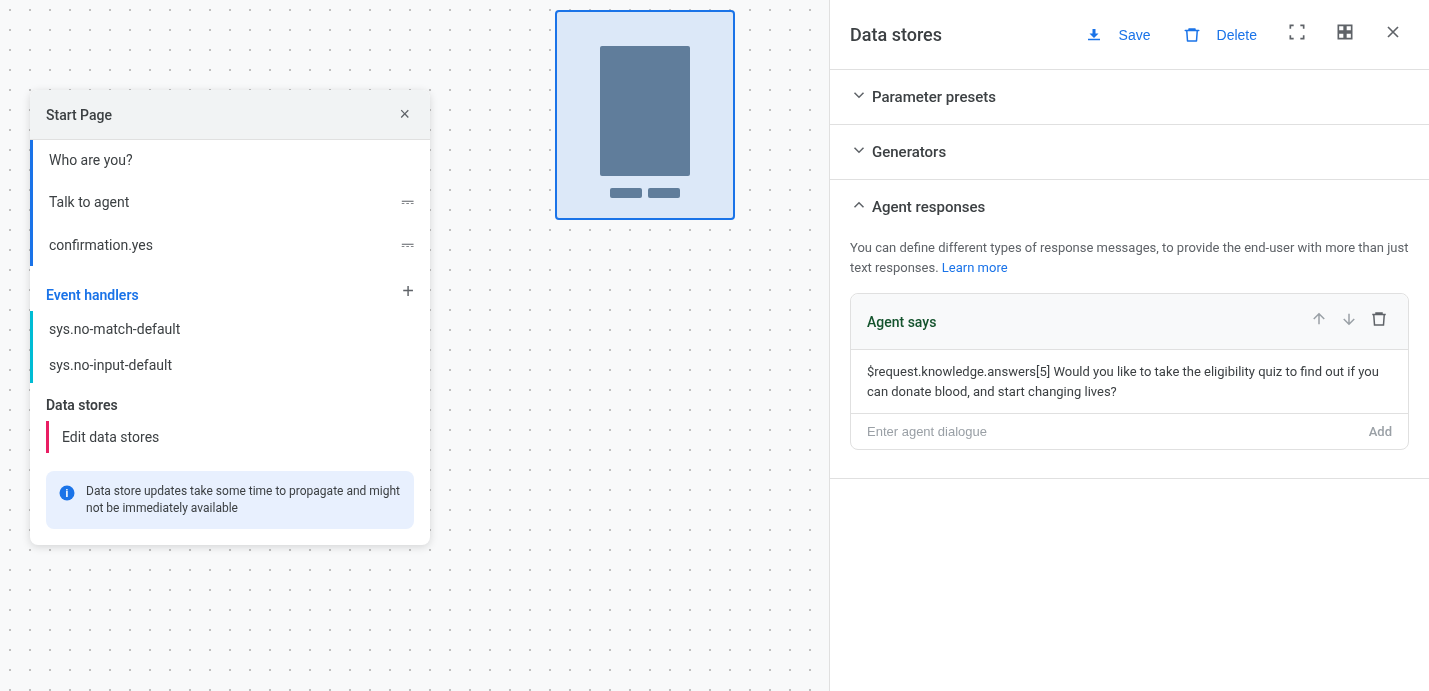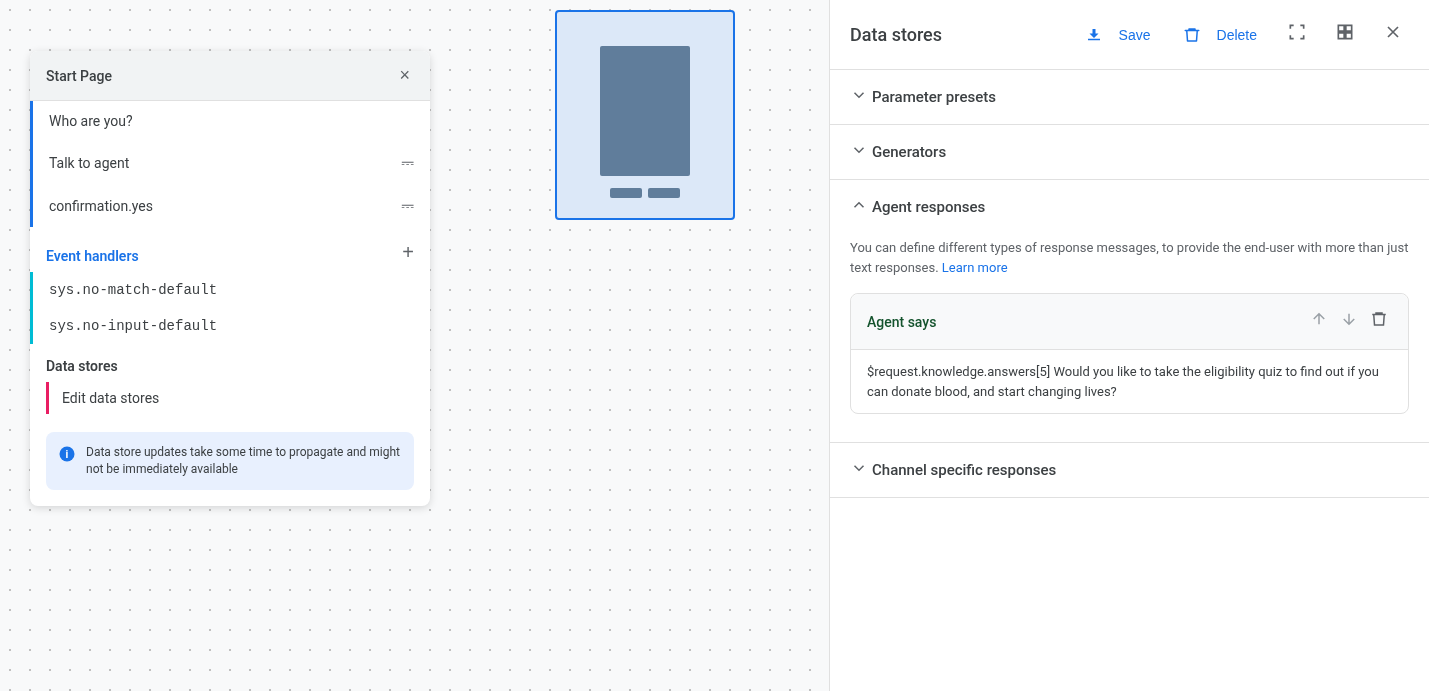--- a/index.html
+++ b/index.html
@@ -15,21 +15,21 @@
       font-size: 14px;
     }
 
     
     .left-panel {
       width: 460px;
       height: 691px;
       display: flex;
       align-items: flex-start;
       justify-content: center;
-      padding-top: 51px;
+      padding-top: 90px;
       flex-shrink: 0;
     }
 
     .start-page-card {
       width: 400px;
       background: #fff;
       border-radius: 8px;
       box-shadow: 0 2px 8px rgba(0,0,0,0.15);
       overflow: hidden;
     }
@@ -102,21 +102,20 @@
       background: none;
       border: none;
     }
 
     .event-item {
       display: flex;
       align-items: center;
       padding: 10px 16px;
       border-left: 3px solid #00bcd4;
       cursor: pointer;
-      font-family: Liberation Mono, monospace;
     }
 
     .event-item-text {
       font-size: 14px;
       color: #3c4043;
     }
 
     .datastores-section {
       padding: 14px 16px 8px 16px;
     }
@@ -563,29 +562,23 @@
               <button class="control-btn">
                 <svg width="18" height="18" viewBox="0 0 24 24" fill="none" stroke="#5f6368" stroke-width="2">
                   <path d="M3 6h18M8 6V4h8v2M19 6l-1 14H6L5 6"></path>
                 </svg>
               </button>
             </div>
           </div>
 
           <div class="agent-says-content">$request.knowledge.answers[5] Would you like to take the eligibility quiz to find out if you can donate blood, and start changing lives?</div>
 
+          <div class="agent-dialogue-input">
+            <input class="agent-dialogue-field" type="text" placeholder="Enter agent dialogue" style="">
+            <span class="add-label">Add</span>
+          </div>
         </div>
 
       </div>
     </div>
 
-    <div class="channel-specific-section">
-      <div class="collapsible-header">
-        <span class="chevron">
-          <svg width="18" height="18" viewBox="0 0 24 24" fill="none" stroke="#5f6368" stroke-width="2">
-            <path d="M6 9l6 6 6-6"></path>
-          </svg>
-        </span>
-        <span class="collapsible-title">Channel specific responses</span>
-      </div>
-    </div>
   </div>
 </div>
 
 </body></html>

